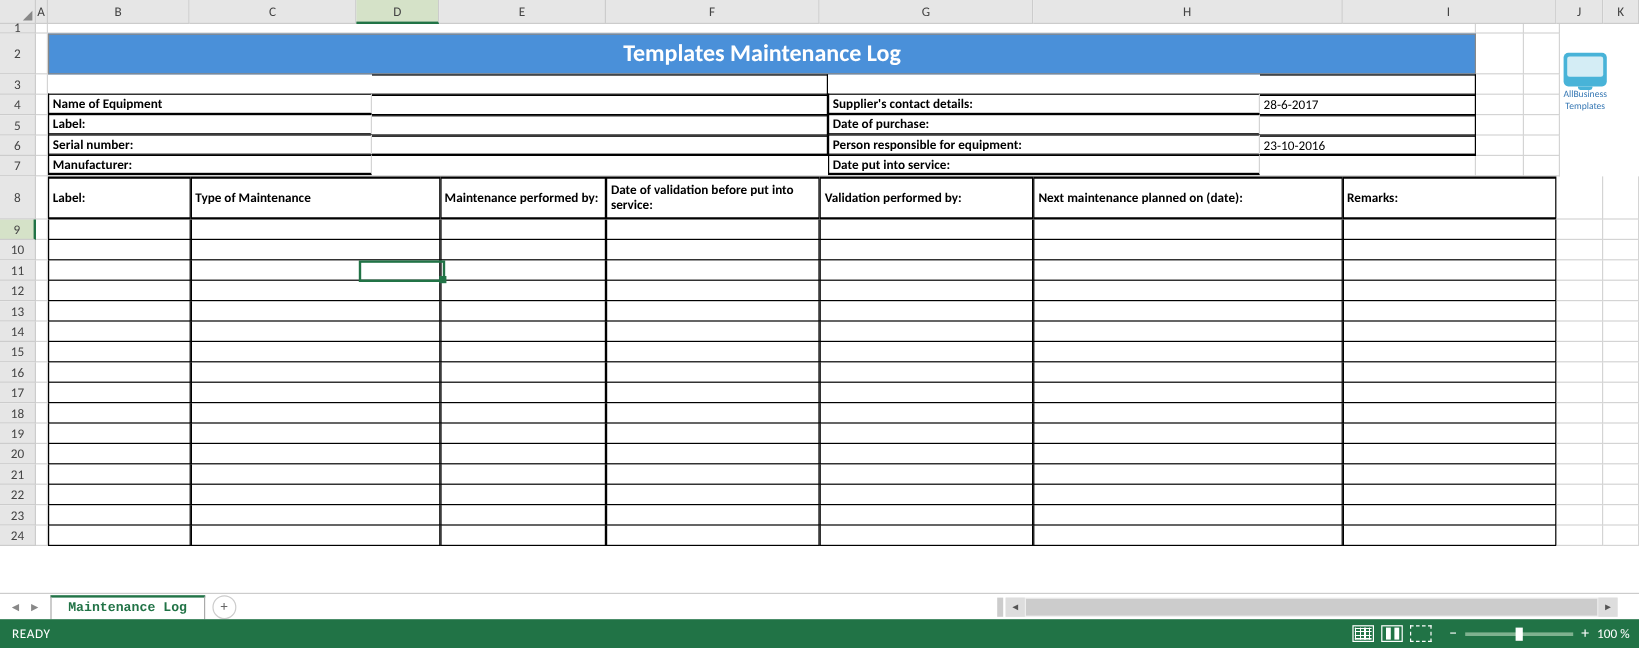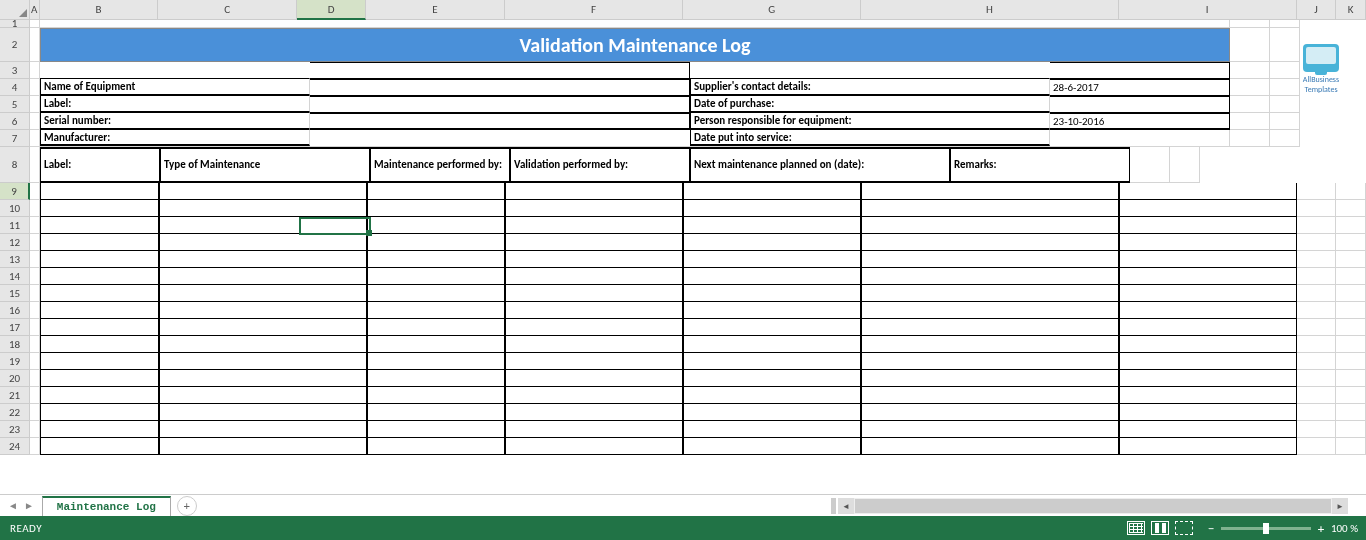--- a/index.html
+++ b/index.html
@@ -330,21 +330,21 @@
     <div class="rh r1">1</div>
     <div class="cell r1 cA"></div>
     <div class="cell r1" style="width:1190px"></div>
     <div class="cell r1 cJ"></div>
     <div class="cell r1 cK"></div>
   </div>
 
   <div class="row r2">
     <div class="rh r2">2</div>
     <div class="cell r2 cA"></div>
-    <div class="cell r2 title-band" style="width:1190px">Validation Maintenance Log</div>
+    <div class="cell r2 title-band" style="width:1190px">Templates Maintenance Log</div>
     <div class="cell r2 cJ"></div>
     <div class="cell r2 cK"></div>
   </div>
 
   <div id="info-rows">
       <div class="row r-std">
         <div class="rh r-std">3</div>
         <div class="cell r-std cA"></div>
         <div class="cell r-std info-lbl" style="width:270px">Name of Equipment</div>
         <div class="cell r-std info-val info-last" style="width:380px"></div>
@@ -392,20 +392,21 @@
     <div class="cell r-std cJ"></div>
     <div class="cell r-std cK"></div>
   </div>
 
   <div class="row r8">
     <div class="rh r8">8</div>
     <div class="cell r8 cA"></div>
     <div class="cell th r8 cB">Label:</div>
     <div class="cell th r8" style="width:210px">Type of Maintenance</div>
     <div class="cell th r8 cE">Maintenance performed by:</div>
+    <div class="cell th r8 cF">Date of validation before put into service:</div>
     <div class="cell th r8 cG">Validation performed by:</div>
     <div class="cell th r8 cH">Next maintenance planned on (date):</div>
     <div class="cell th r8 cI">Remarks:</div>
     <div class="cell r8 cJ"></div>
     <div class="cell r8 cK"></div>
   </div>
 
   <div id="data-rows">
       <div class="row r-std">
         <div class="rh r-std sel">9</div>

